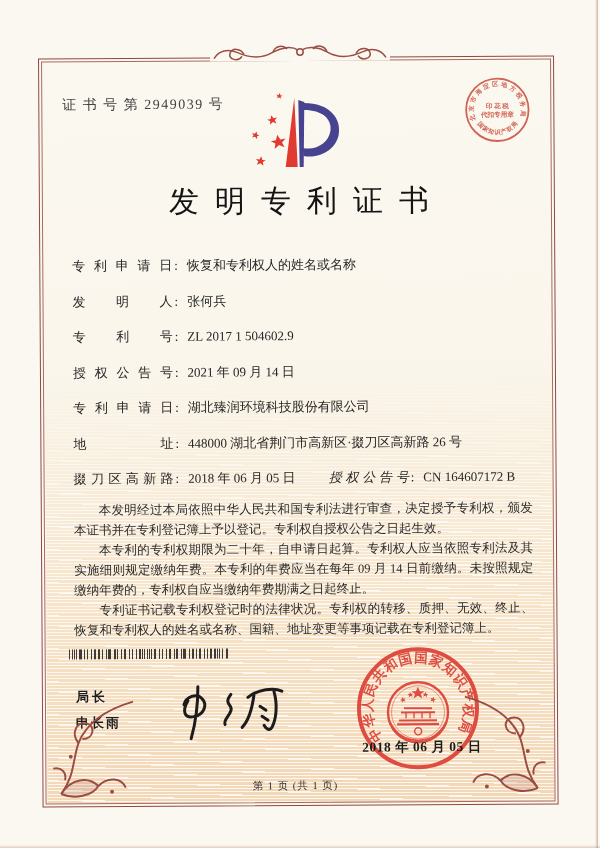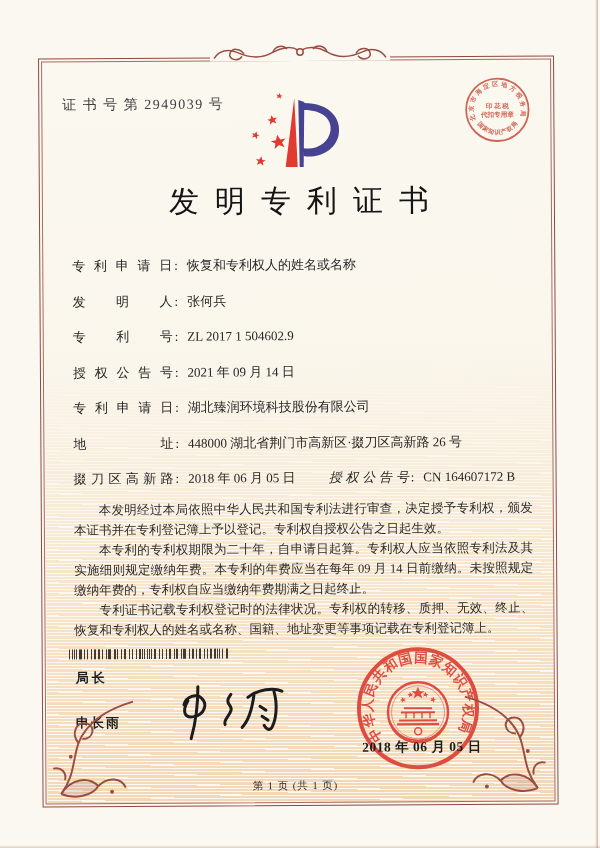--- a/index.html
+++ b/index.html
@@ -33,21 +33,21 @@
 
   
   .body-text{left:73px;top:499px;width:459px;font-size:12.5px;line-height:20px;color:#2b2b2b;text-align:justify;}
   .body-text p{margin:0;text-indent:2em;}
 
   
   .barcode{left:67px;top:648px;width:160px;height:10px;opacity:.88;
      background-image:
        repeating-linear-gradient(90deg,#242424 0 1.3px,transparent 1.3px 3px,#242424 3px 4.4px,transparent 4.4px 7.5px),
        repeating-linear-gradient(90deg,transparent 0 5px,#242424 5px 6.6px,transparent 6.6px 12.5px,#242424 12.5px 13.4px,transparent 13.4px 17px);}
-  .signer-title{left:74px;top:668px;font-size:13px;letter-spacing:3px;font-weight:600;color:#1e1e1e;}
+  .signer-title{left:74px;top:687px;font-size:13px;letter-spacing:3px;font-weight:600;color:#1e1e1e;}
   .signer-name{left:74px;top:713px;font-size:13px;letter-spacing:2px;font-weight:600;color:#1e1e1e;}
   .seal-date{left:360px;top:739px;font-size:13.5px;font-weight:600;letter-spacing:.5px;color:#1c1c1c;white-space:nowrap;}
   .footer{left:0;right:14px;top:779px;text-align:center;font-size:10.5px;letter-spacing:1px;color:#2e2e2e;}
 
   .mirror{transform:scaleX(-1);}
   .photo-edge-r{position:absolute;right:2px;top:0;width:3px;height:100%;
       background:linear-gradient(to left,rgba(150,104,74,.45),rgba(150,104,74,0));}
   .photo-edge-b{position:absolute;left:0;bottom:0;width:100%;height:3px;
       background:linear-gradient(to top,rgba(150,104,74,.28),rgba(150,104,74,0));}
 </style>

